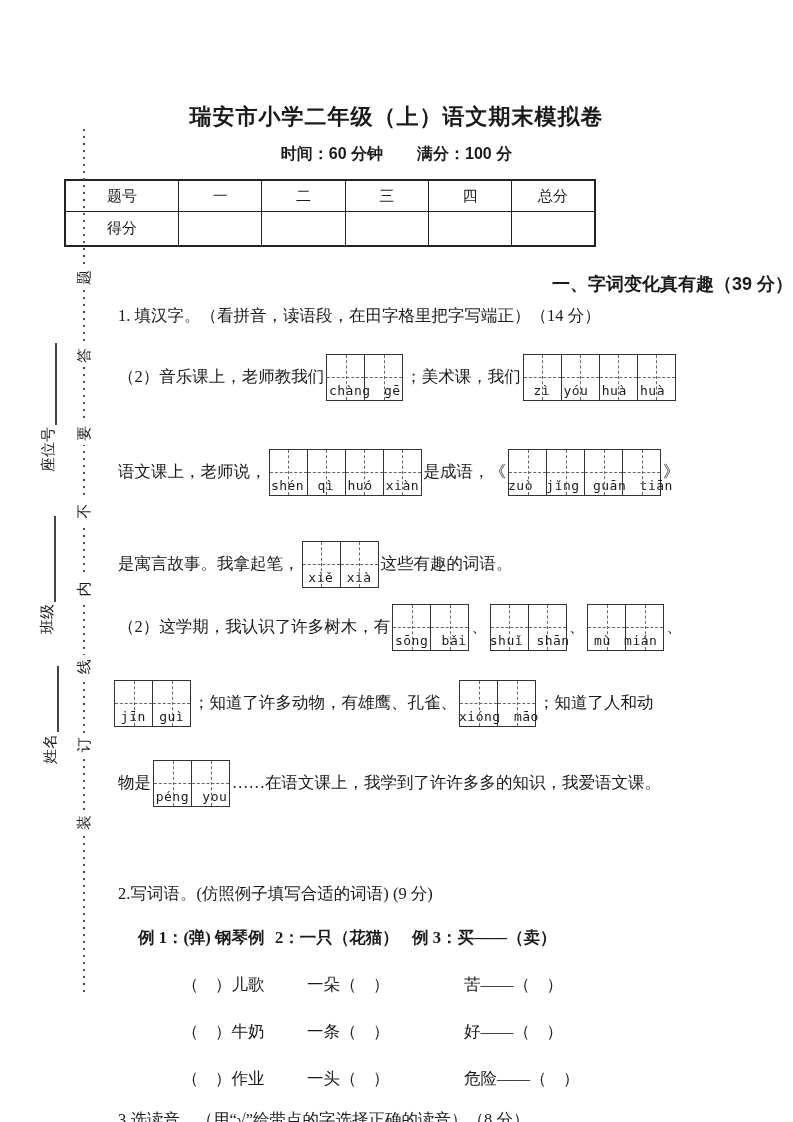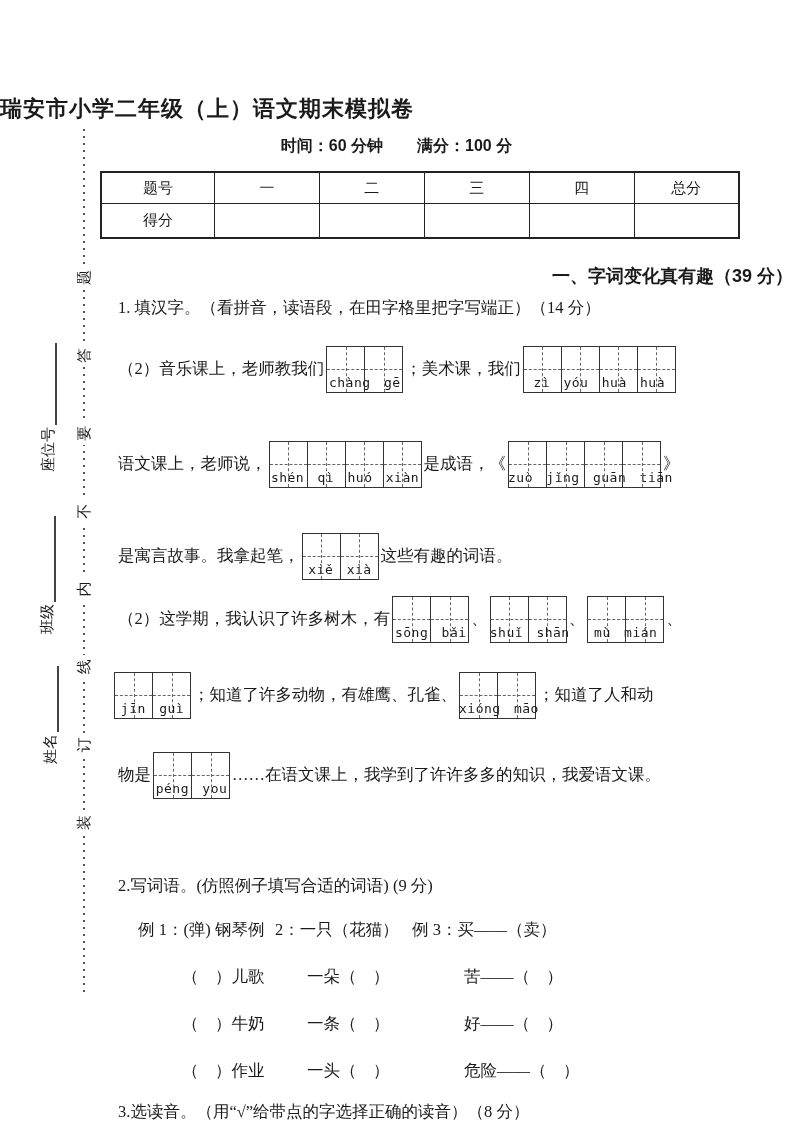--- a/index.html
+++ b/index.html
@@ -21,25 +21,25 @@
   .binding .ch{background:#fff;padding:0 4px;line-height:20px;}
   .side-label{height:24px;display:flex;align-items:center;font-size:15px;white-space:nowrap;}
   .side-label .blank{display:inline-block;border-bottom:2px solid #444;height:16px;margin-left:2px;}
   .seat{left:36px;top:472px;width:146px;}
   .cls{left:35px;top:634px;width:132px;}
   .nm{left:38px;top:764px;width:118px;}
   .seat .blank{width:82px;}
   .cls .blank{width:86px;}
   .nm .blank{width:66px;}
   
-  .title{margin:0;padding-top:94px;text-align:left;font:bold 22px "Liberation Sans","DejaVu Sans",sans-serif;letter-spacing:1px;}
+  .title{margin:8px;padding-top:94px;text-align:center;font:bold 22px "Liberation Sans","DejaVu Sans",sans-serif;letter-spacing:1px;}
   .subtitle{margin-top:12px;text-align:center;font:bold 16px "Liberation Sans","DejaVu Sans",sans-serif;}
   .subtitle .gap{display:inline-block;width:34px;}
   
-  .score-table{border-collapse:collapse;table-layout:fixed;width:640px;margin:14px 0 0 100px;}
+  .score-table{border-collapse:collapse;table-layout:fixed;width:532px;margin:14px 0 0 64px;}
   .score-table td{border:1px solid #222;text-align:center;font-size:15px;padding:0;}
   .score-table{border:2px solid #222;}
   .score-table tr:first-child td{height:30px;}
   .score-table tr:last-child td{height:33px;}
   .score-table td:first-child{width:112px;}
   
   .sec-heading{margin-top:25px;text-align:right;font:bold 18px "Liberation Sans","DejaVu Sans",sans-serif;}
   .q-body{padding:0 26px 0 118px;font-size:16.5px;}
   .q-prompt{margin-top:9px;white-space:nowrap;}
   
@@ -54,21 +54,21 @@
   }
   .tzg{display:inline-flex;border:1.5px solid #333;}
   .tzg .cell{position:relative;width:37px;height:45px;}
   .tzg .cell + .cell{border-left:1px solid #333;}
   .tzg .cell::before{content:"";position:absolute;left:50%;top:0;bottom:0;border-left:1px dashed #666;}
   .tzg .cell::after{content:"";position:absolute;top:50%;left:0;right:0;border-top:1px dashed #666;}
   .mt26{margin-top:26px;} .mt47{margin-top:47px;} .mt44{margin-top:44px;}
   .mt15{margin-top:15px;} .mt28{margin-top:28px;} .mt32{margin-top:32px;}
   
   .q2-prompt{margin-top:76px;}
-  .ex-row{display:flex;margin:22px 0 0 20px;white-space:nowrap;}
+  .ex-row{display:flex;margin:22px 0 0 20px;white-space:nowrap;font-weight:bold;}
   .ex-row .e1{width:137px;} .ex-row .e2{width:137px;}
   .w-row{display:flex;margin:25px 0 0 64px;white-space:nowrap;}
   .w-row .c1{width:125px;} .w-row .c2{width:157px;}
   .q3-prompt{margin-top:19px;}
 </style>
 </head>
 <body>
 
 <div class="page">
 

